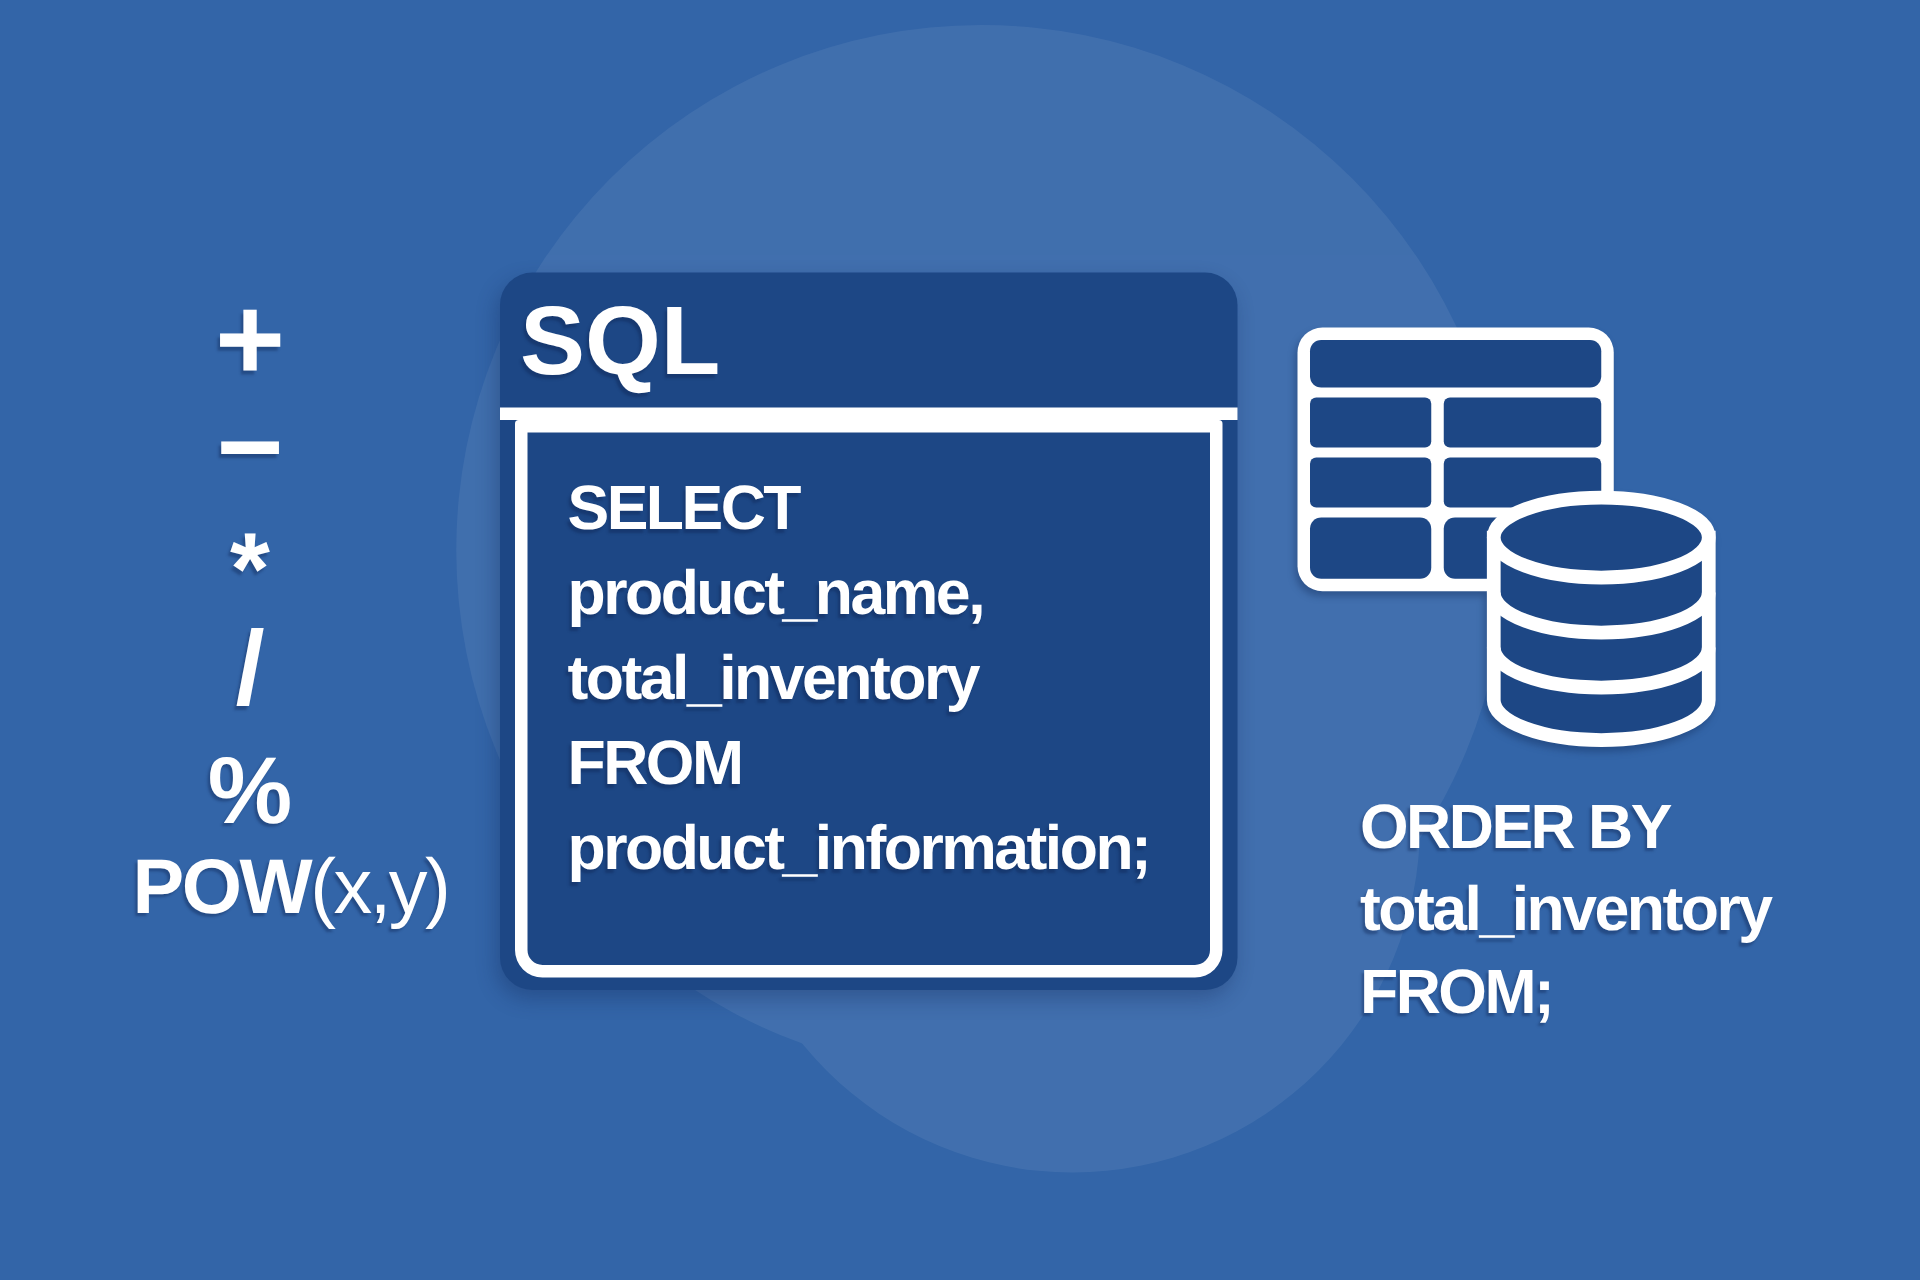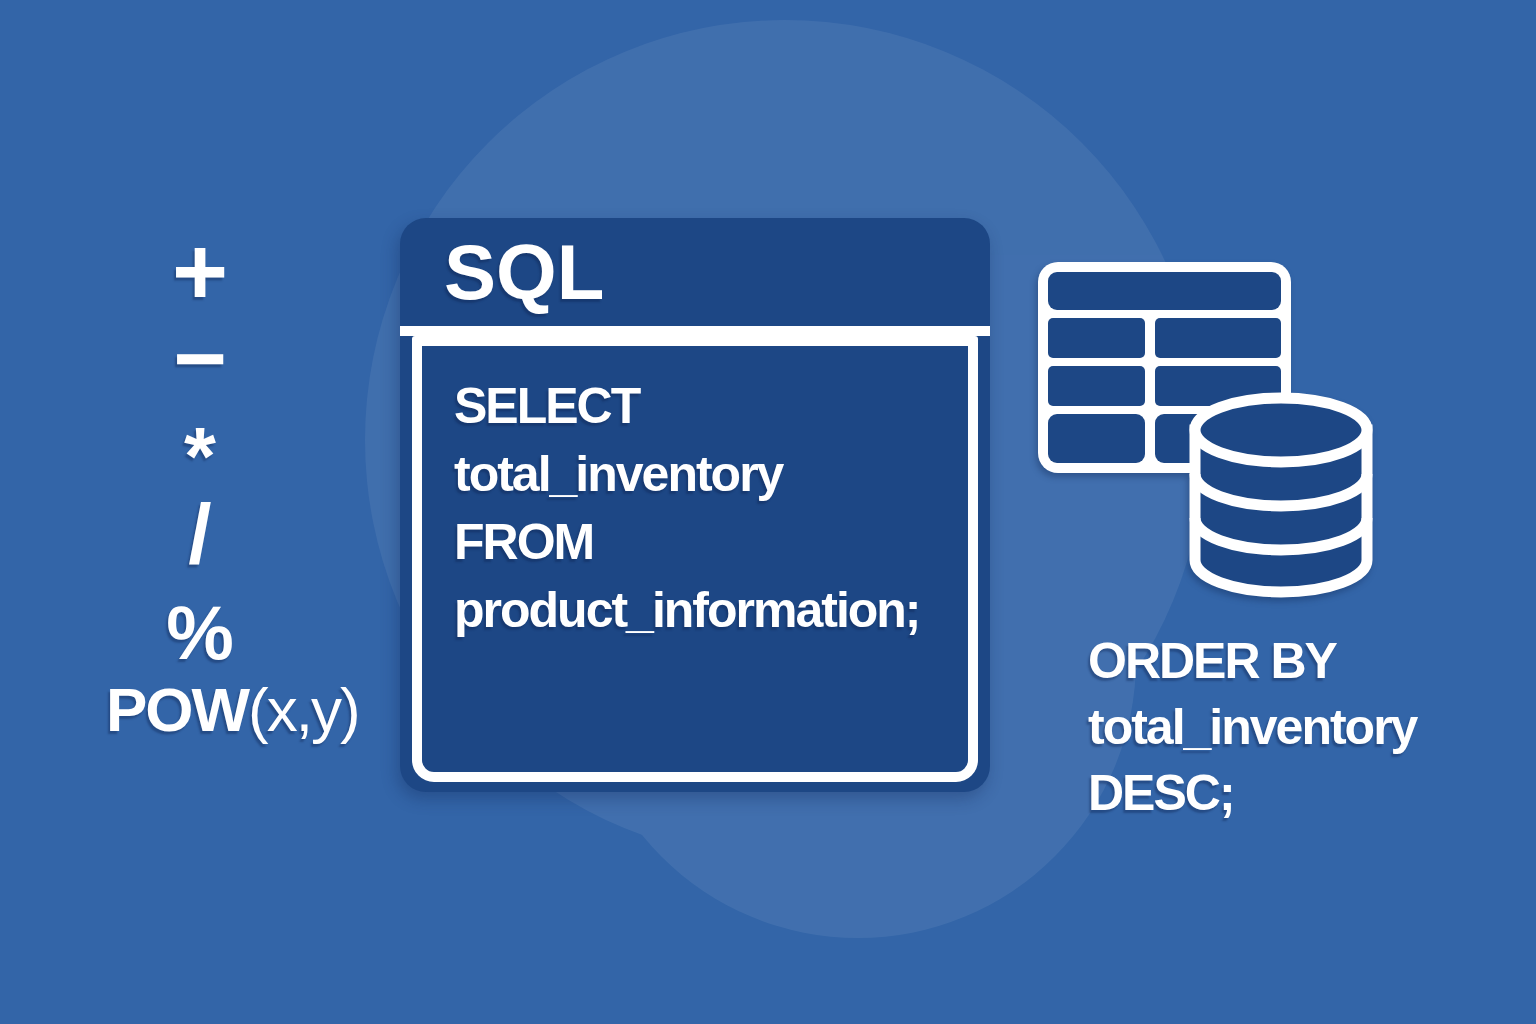--- a/index.html
+++ b/index.html
@@ -35,21 +35,21 @@
   .pow .pow-name{font-weight:700;margin-top:32px;}
   .pow .pow-args{font-weight:400;}
   
   .card{
     position:absolute;left:400px;top:218px;width:590px;height:574px;
     background:var(--panel);border-radius:26px;
     box-shadow:-3px 7px 16px rgba(12,34,78,.30);
   }
   .card-header{
     box-sizing:border-box;height:118px;border-bottom:10px solid var(--white);
-    display:flex;align-items:center;padding-left:44px;
+    display:flex;align-items:center;padding-left:16px;
   }
   .card-title{
     font-size:78px;font-weight:700;letter-spacing:0px;
     text-shadow:-2px 3px 2px var(--shadow);
   }
   .card-body{
     position:absolute;left:12px;right:12px;top:118px;bottom:10px;
     border:10px solid var(--white);border-radius:3px 3px 22px 22px;
     padding:26px 0 3px 32px;box-sizing:border-box;overflow:hidden;
   }
@@ -89,20 +89,21 @@
   <div class="pow">
     <span class="pow-name">POW</span><span class="pow-args">(x,y)</span>
   </div>
 
   <div class="card">
     <div class="card-header">
       <div class="card-title">SQL</div>
     </div>
     <div class="card-body">
       <div class="code-line">SELECT</div>
+      <div class="code-line">product_name,</div>
       <div class="code-line">total_inventory</div>
       <div class="code-line">FROM</div>
       <div class="code-line">product_information;</div>
     </div>
   </div>
 
   <svg class="icons" viewBox="1020 240 420 400" aria-hidden="true">
 
     <g>
       <rect x="1038" y="262" width="253" height="211" rx="20" fill="#ffffff"></rect>
@@ -119,16 +120,16 @@
       <path d="M1195 430 L1195 560 A86 32 0 0 0 1367 560 L1367 430 Z" fill="#1d4785" stroke="#ffffff" stroke-width="11"></path>
       <path d="M1195 474 A86 32 0 0 0 1367 474" fill="none" stroke="#ffffff" stroke-width="11"></path>
       <path d="M1195 518 A86 32 0 0 0 1367 518" fill="none" stroke="#ffffff" stroke-width="11"></path>
       <ellipse cx="1281" cy="430" rx="86" ry="32" fill="#1d4785" stroke="#ffffff" stroke-width="11"></ellipse>
     </g>
   </svg>
 
   <div class="order-block">
     <div class="order-line">ORDER BY</div>
     <div class="order-line">total_inventory</div>
-    <div class="order-line">DESC;</div>
+    <div class="order-line">FROM;</div>
   </div>
 
 </div>
 
 </body></html>

